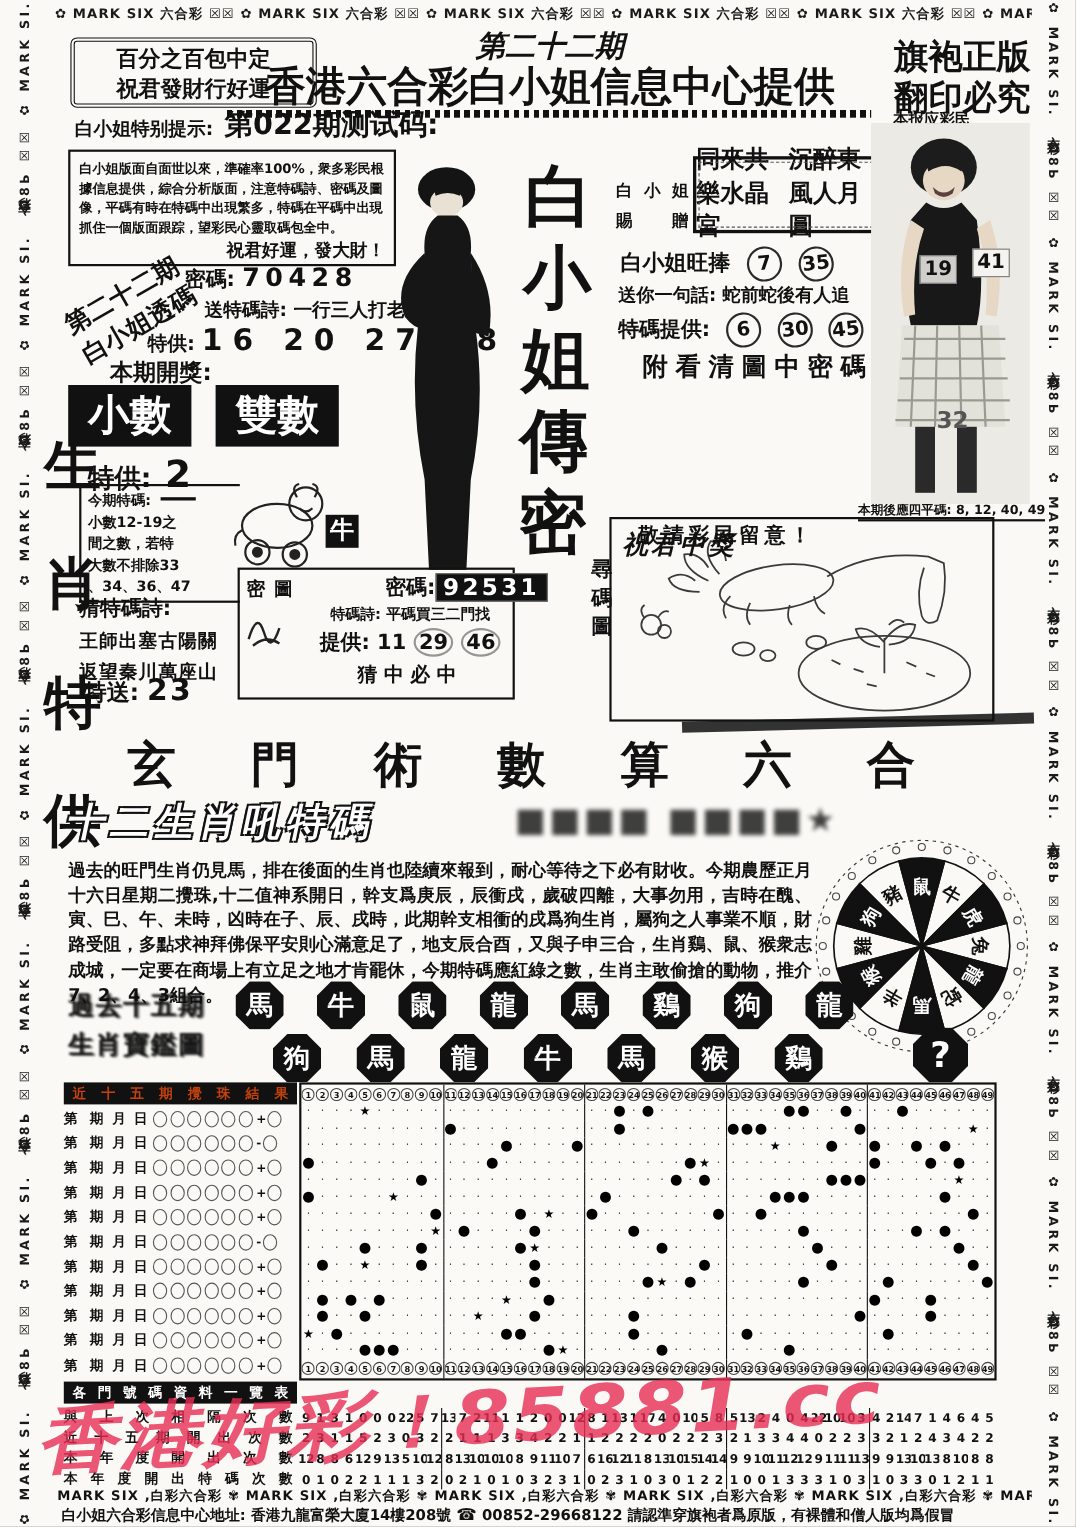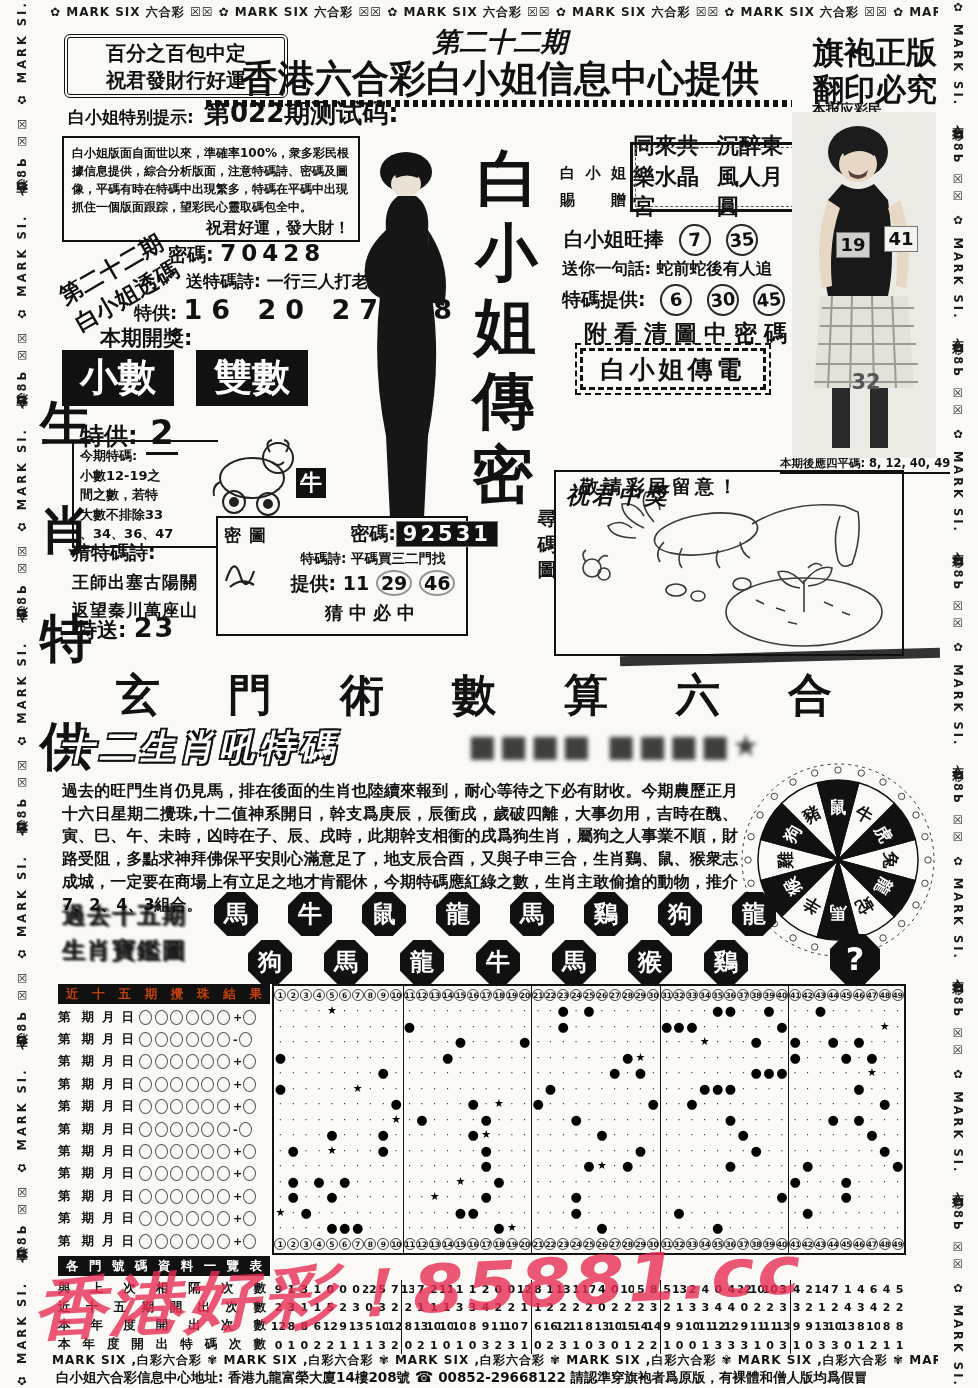--- a/index.html
+++ b/index.html
@@ -316,21 +316,20 @@
     <span class="b">送你一句話:</span>
     <span>蛇前蛇後有人追</span>
   </div>
   <div class="abs" id="tema">
     <span>特碼提供:</span>
     <span class="stampnum">6</span>
     <span class="stampnum">30</span>
     <span class="stampnum">45</span>
   </div>
   <div class="abs" id="fukan">附看清圖中密碼</div>
-  <div class="abs" id="chuandian">白小姐傳電</div>
   <div class="abs" id="attention">敬請彩民留意！</div>
   <div class="abs" id="pingma">本期後應四平碼: 8, 12, 40, 49</div>
 
   <div class="abs" id="zhujun-box">
     <svg width="346" height="182" viewBox="0 0 346 182">
       <g fill="none" stroke="#3a3a3a" stroke-width="1.6">
         <ellipse cx="248" cy="140" rx="78" ry="34"></ellipse>
         <path d="M248,108 L248,140 M248,112 q-14,-16 -26,-12 q4,14 22,16 M248,110 q14,-18 28,-14 q-2,16 -24,18 M252,96 q8,-8 14,-2"></path>
         <path d="M200,128 l8,4 M220,136 l9,3 M268,130 l9,4 M286,140 l8,3 M232,150 l9,2"></path>
         <ellipse cx="150" cy="62" rx="52" ry="20" transform="rotate(-8 150 62)"></ellipse>

